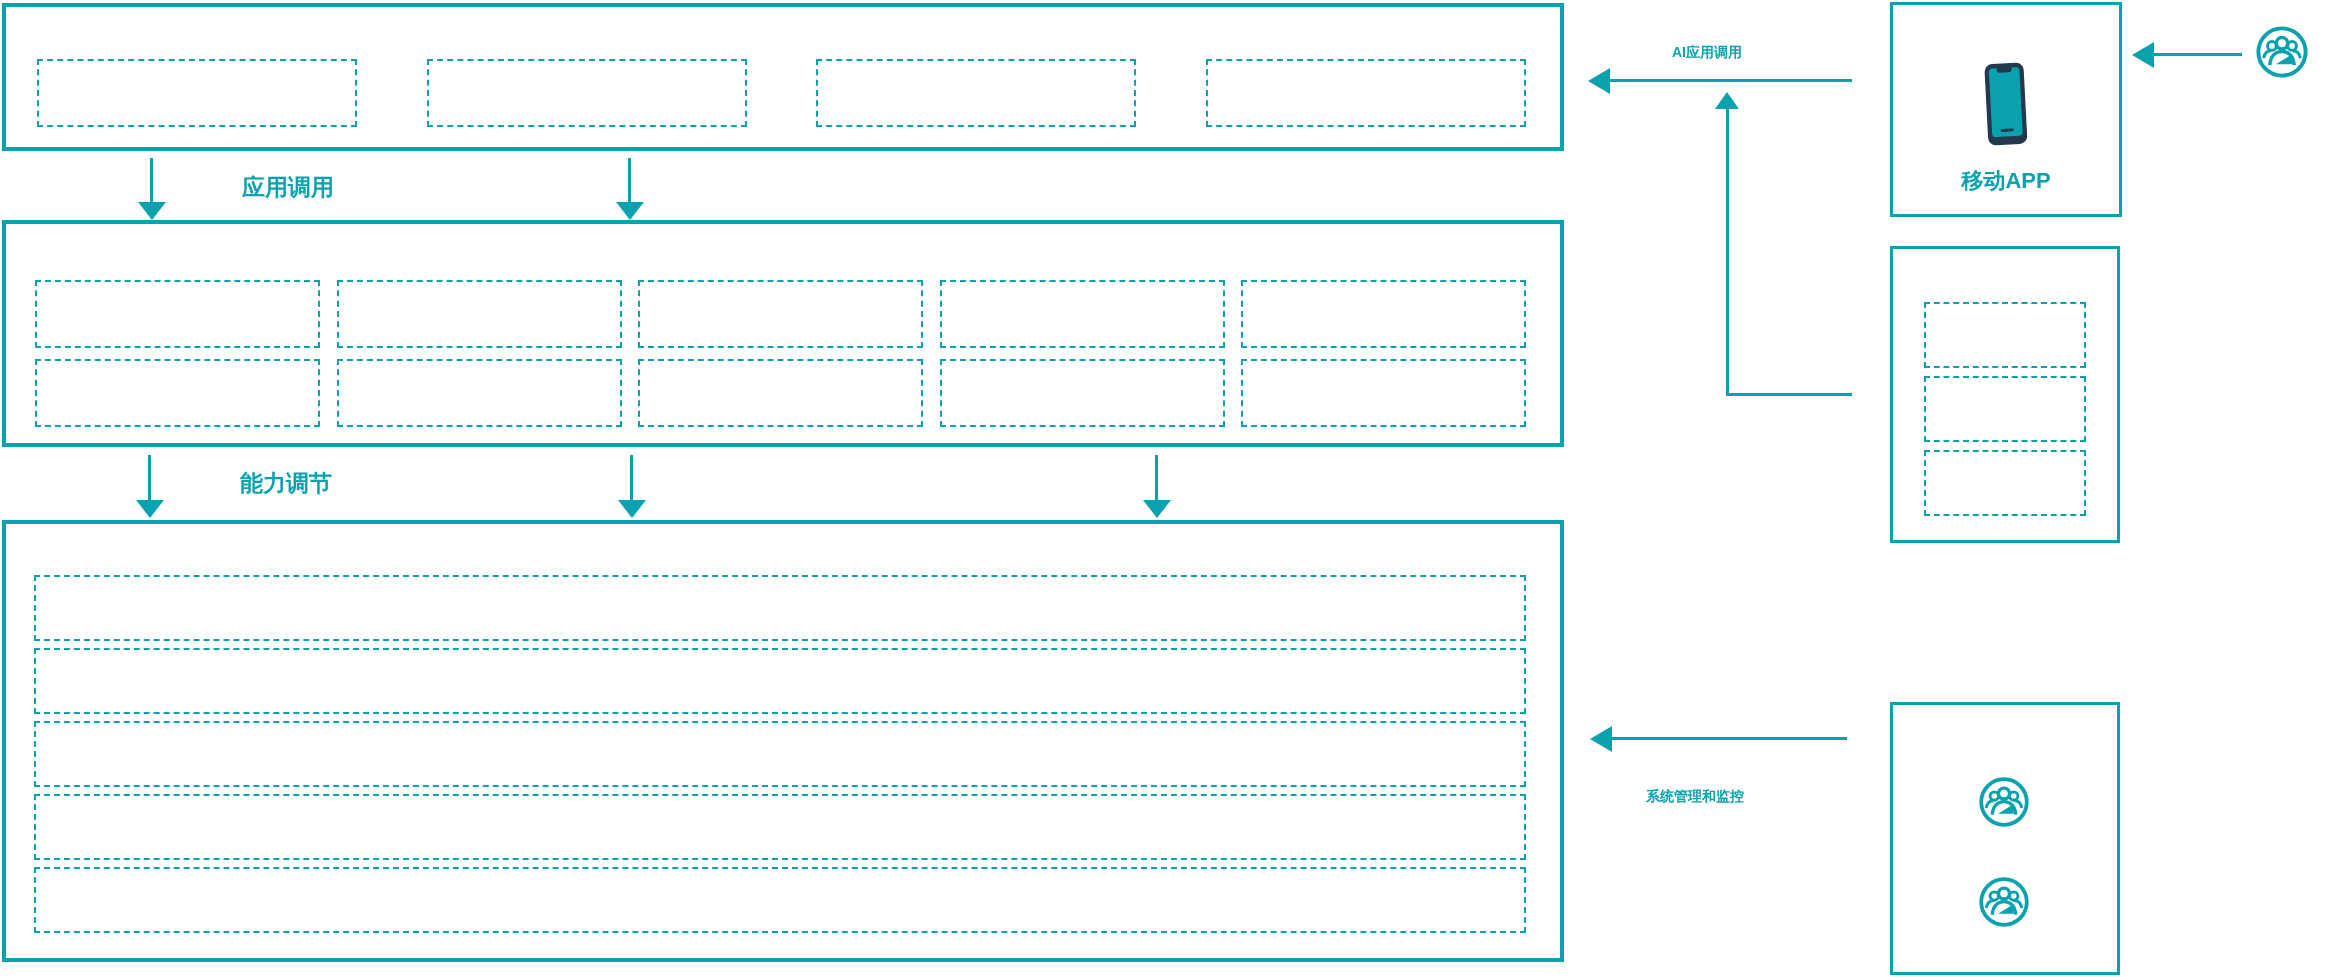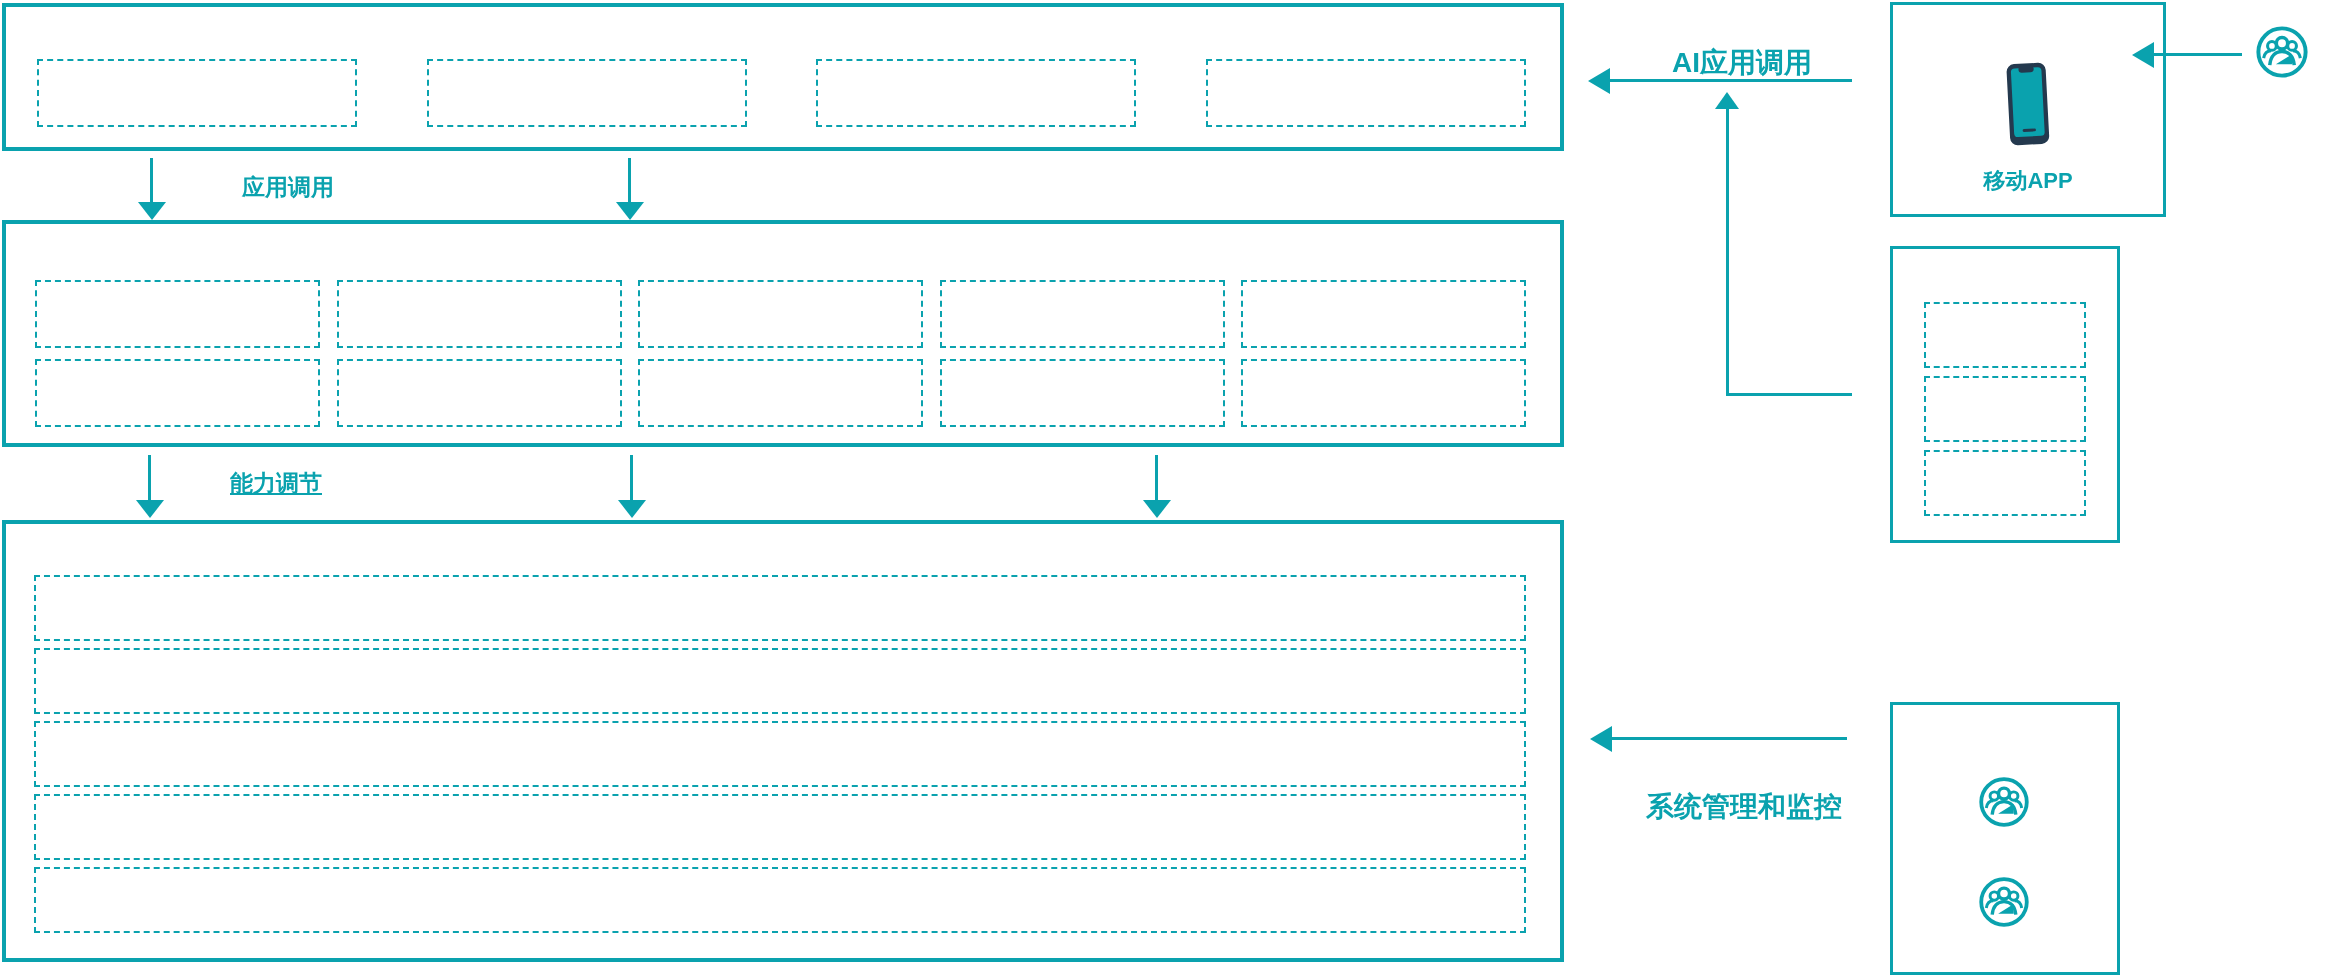--- a/index.html
+++ b/index.html
@@ -30,21 +30,21 @@
   .api-col { position:absolute; inset:0; padding-top:53px;
              display:flex; flex-direction:column; align-items:center; gap:8px; }
   .api-col .ph { width:162px; height:66px; }
 
   .admin-col { position:absolute; inset:0; padding-top:70px;
                display:flex; flex-direction:column; align-items:center; gap:44px; }
 
   
   .lbl { position:absolute; color:var(--teal); font-weight:bold; white-space:nowrap; }
   .lbl-lg { font-size:23px; }
-  .lbl-md { font-size:28px; }
+  .lbl-md { font-size:14px; }
   .mobile-lbl { position:absolute; left:0; right:0; bottom:18px; text-align:center;
                 color:var(--teal); font-weight:bold; font-size:22px; }
 
   
   .arrow-down { position:absolute; width:28px; }
   .arrow-down .shaft { position:absolute; left:12px; top:0; width:3px; bottom:17px; background:var(--teal); }
   .arrow-down .head  { position:absolute; bottom:0; left:0; width:0; height:0;
                        border-left:14px solid transparent; border-right:14px solid transparent;
                        border-top:18px solid var(--teal); }
 
@@ -107,21 +107,21 @@
     <div class="head"></div>
   </div>
   <div class="arrow-down" style="left:618px; top:455px; height:63px;">
     <div class="shaft"></div>
     <div class="head"></div>
   </div>
   <div class="arrow-down" style="left:1143px; top:455px; height:63px;">
     <div class="shaft"></div>
     <div class="head"></div>
   </div>
-  <div class="lbl lbl-lg" style="left:230px; top:468px;text-decoration:underline;">能力调节</div>
+  <div class="lbl lbl-lg" style="left:240px; top:468px;">能力调节</div>
 
   <div class="band" style="left:2px; top:520px; width:1562px; height:442px;">
     <div class="bottom-rows">
       <div class="ph"></div>
     <div class="ph"></div>
         <div class="ph"></div>
         <div class="ph"></div>
         <div class="ph"></div>
       </div>
   </div>
@@ -129,21 +129,21 @@
   <div class="lbl lbl-md" style="left:1672px; top:44px;">AI应用调用</div>
   <div class="arrow-left" style="left:1588px; top:68px; width:264px;">
     <div class="head"></div>
     <div class="shaft"></div>
   </div>
 
   <div class="head-up" style="left:1715px; top:92px;"></div>
   <div class="conn-v" style="left:1726px; top:108px; height:287px;"></div>
   <div class="conn-h" style="left:1726px; top:393px; width:126px;"></div>
 
-  <div class="sidebox" style="left:1890px; top:2px; width:276px; height:215px;">
+  <div class="sidebox" style="left:1890px; top:2px; width:232px; height:215px;">
     <div class="phone-wrap">
       <svg width="42" height="86" viewBox="0 0 44 88" aria-hidden="true">
         <rect x="1.5" y="1.5" width="41" height="85" rx="8" fill="var(--navy)"></rect>
         <rect x="6" y="6" width="32" height="72" rx="4" fill="var(--teal)"></rect>
         <rect x="14" y="4" width="16" height="7" rx="3.5" fill="var(--navy)"></rect>
         <rect x="15" y="70" width="14" height="3" rx="1.5" fill="var(--navy)"></rect>
       </svg>
     </div>
     <div class="mobile-lbl">移动APP</div>
   </div>

